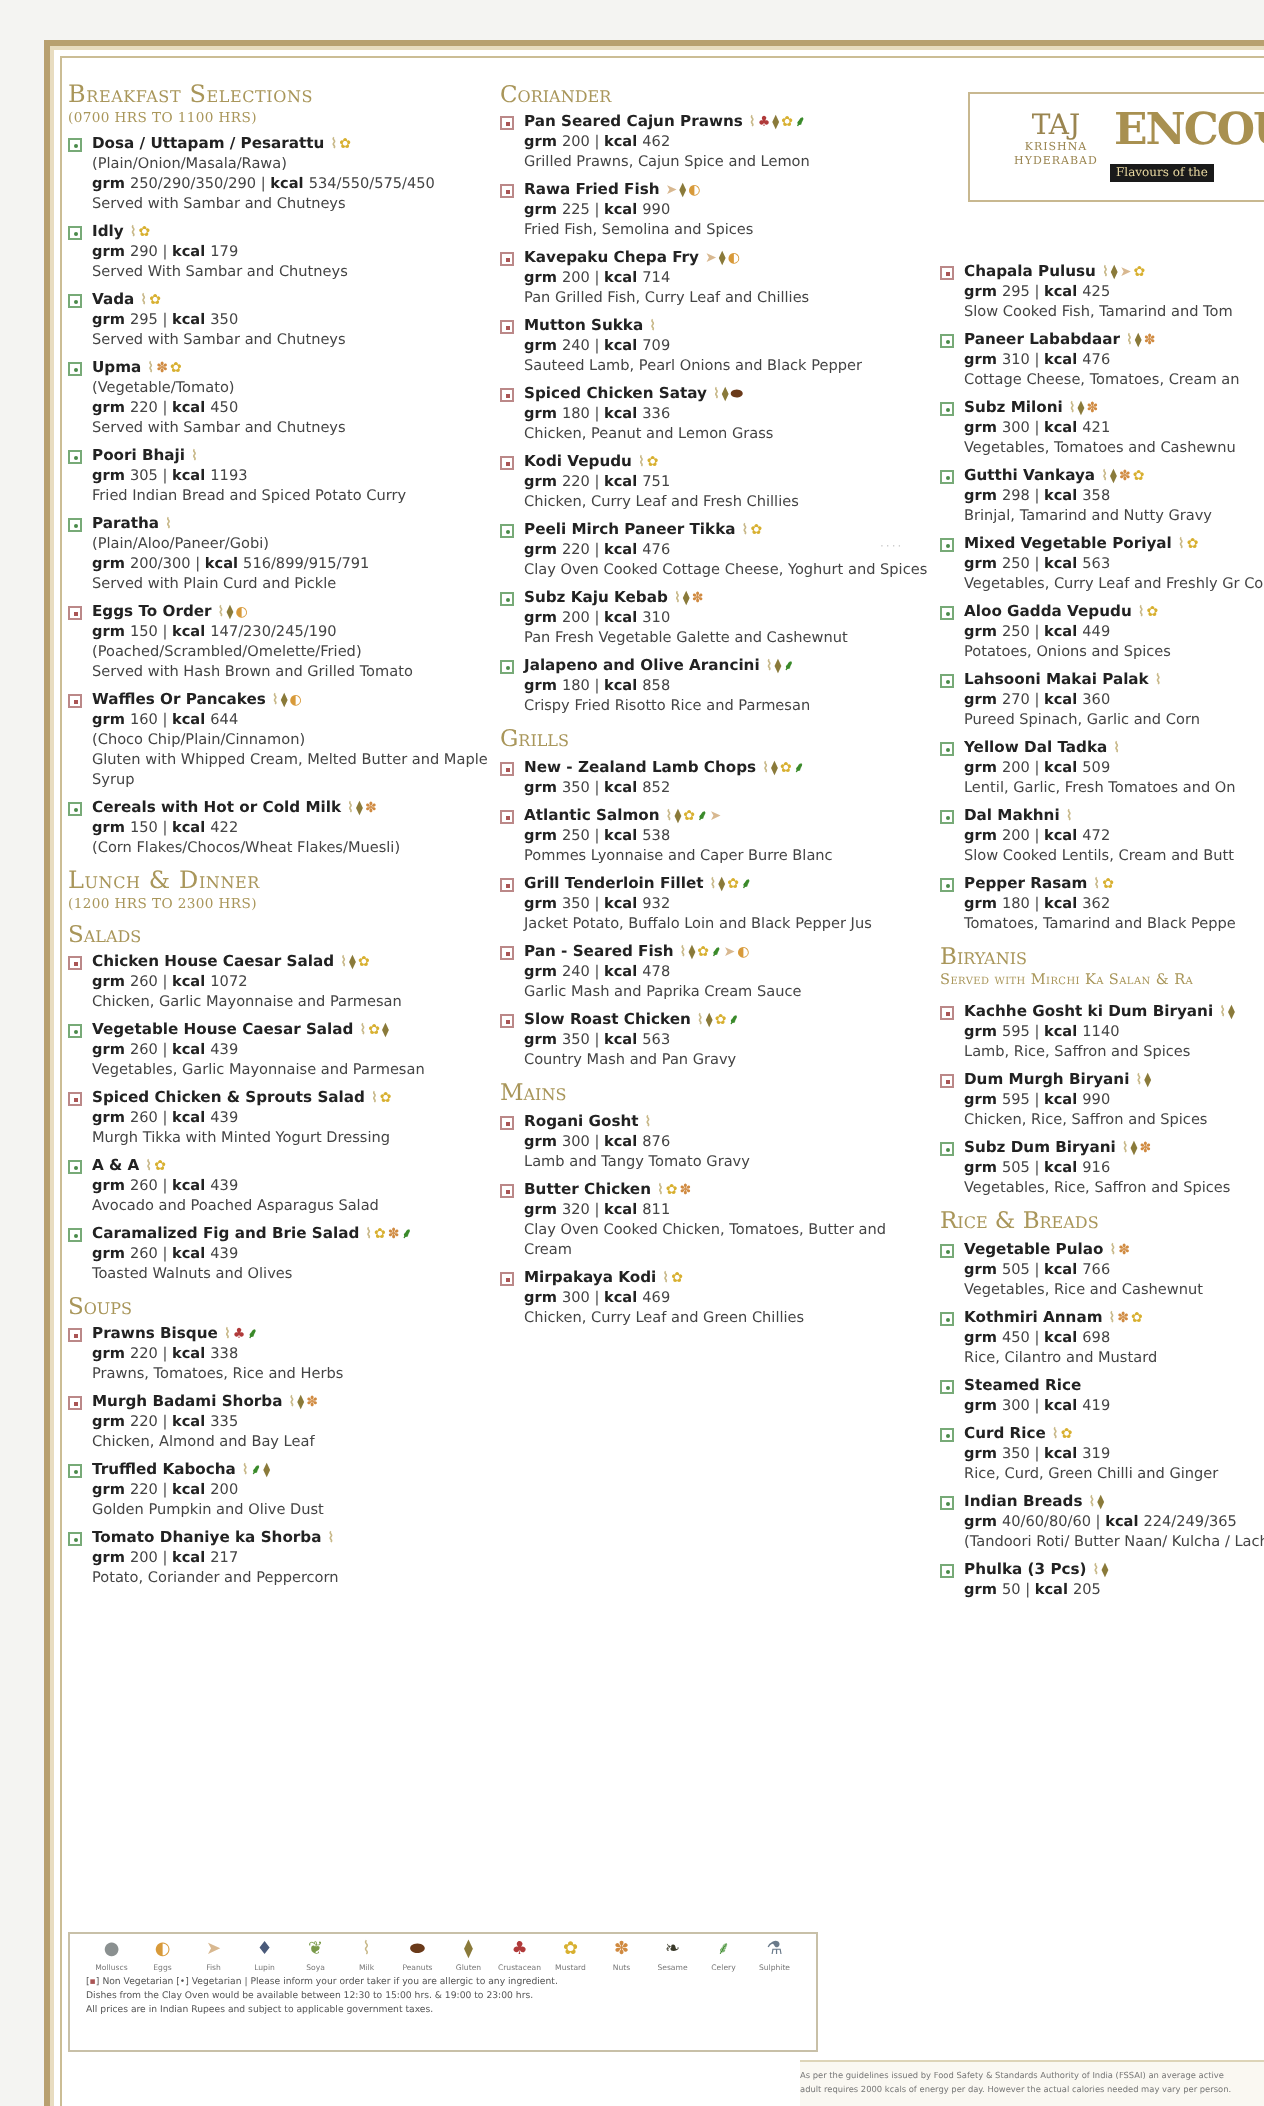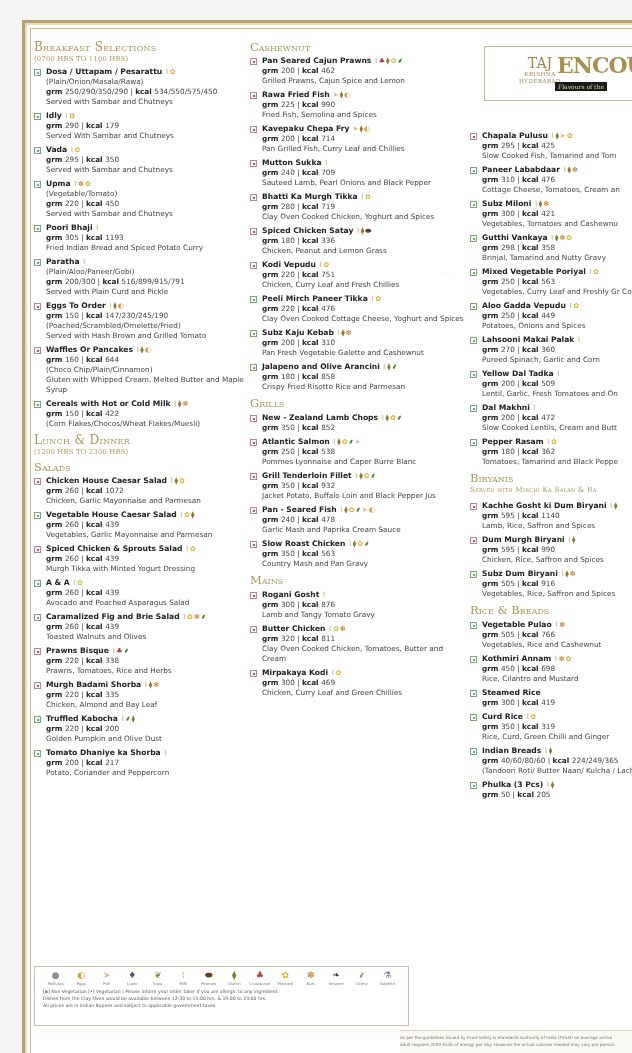--- a/index.html
+++ b/index.html
@@ -43,21 +43,21 @@
   .mark.nv { border-color: #b88; }
   .mark.nv::after { background: #a55; border-radius: 0; }
   .name { font-size: 7.6px; font-weight: bold; color: #222; line-height: 10px; }
   .line { font-size: 7.3px; color: #444; line-height: 10px; }
   .line b { font-weight: bold; color: #222; }
   .alg { display: inline-block; margin-left: 3px; font-size: 7px; letter-spacing: 1px; vertical-align: 0; }
   .logo-box {
     position: absolute; left: 484px; top: 46px; width: 160px; height: 55px;
     border: 1px solid #c8b890; background: #fff;
   }
-  .logo-taj { position: absolute; left: 30px; top: 8px; width: 50px; text-align: center; }
+  .logo-taj { position: absolute; left: 18px; top: 8px; width: 50px; text-align: center; }
   .logo-taj .t { font-family: "DejaVu Serif", serif; color: #9a8550; font-size: 14px; line-height: 16px; }
   .logo-taj .s { font-family: "DejaVu Serif", serif; color: #9a8550; font-size: 5.5px; letter-spacing: 0.5px; line-height: 7px; }
   .logo-enc { position: absolute; left: 72px; top: 5px; font-family: "DejaVu Serif", serif; font-size: 22px; color: #a89050; font-weight: bold; letter-spacing: -1px; }
   .logo-tag { position: absolute; left: 70px; top: 35px; background: #1a1a1a; color: #e8d8a0; font-size: 6px; padding: 1px 3px; font-family: "DejaVu Serif", serif; white-space: nowrap; }
   .legend {
     position: absolute; left: 12px; top: 966px; width: 375px; height: 60px;
     border: 1px solid #c8c0a8; background: #fff;
   }
   .legend-icons { display: flex; justify-content: space-around; padding: 3px 8px 0; }
   .legend-icon { text-align: center; width: 22px; }
@@ -170,20 +170,21 @@
         <div class="line">Avocado and Poached Asparagus Salad</div>
       </div>
       <div class="item">
         <span class="mark"></span>
         <div class="name">Caramalized Fig and Brie Salad<span class="alg"><span style="color: rgb(200, 184, 136);">⌇</span><span style="color: rgb(216, 176, 48);">✿</span><span style="color: rgb(208, 138, 64);">✽</span><span style="color: rgb(58, 138, 42);">⸙</span></span></div>
         <div class="line"><b>grm </b>260 | <b>kcal </b>439</div>
         <div class="line">Toasted Walnuts and Olives</div>
       </div>
     </div>
 
+  <div class="h2" style="margin-top:2px; margin-bottom:2px">Soups</div>
   <div id="list-soups">
       <div class="item">
         <span class="mark nv"></span>
         <div class="name">Prawns Bisque<span class="alg"><span style="color: rgb(200, 184, 136);">⌇</span><span style="color: rgb(176, 58, 58);">♣</span><span style="color: rgb(58, 138, 42);">⸙</span></span></div>
         <div class="line"><b>grm </b>220 | <b>kcal </b>338</div>
         <div class="line">Prawns, Tomatoes, Rice and Herbs</div>
       </div>
       <div class="item">
         <span class="mark nv"></span>
         <div class="name">Murgh Badami Shorba<span class="alg"><span style="color: rgb(200, 184, 136);">⌇</span><span style="color: rgb(138, 122, 58);">⧫</span><span style="color: rgb(208, 138, 64);">✽</span></span></div>
@@ -199,21 +200,21 @@
       <div class="item">
         <span class="mark"></span>
         <div class="name">Tomato Dhaniye ka Shorba<span class="alg"><span style="color: rgb(200, 184, 136);">⌇</span></span></div>
         <div class="line"><b>grm </b>200 | <b>kcal </b>217</div>
         <div class="line">Potato, Coriander and Peppercorn</div>
       </div>
     </div>
 </div>
 
 <div class="col col2" style="position:absolute; left:250px; top:40px; width:215px;">
-  <div class="h2" style="margin-bottom:2px">Cashewnut</div>
+  <div class="h2" style="margin-bottom:2px">Coriander</div>
   <div id="list-appetizers">
       <div class="item">
         <span class="mark nv"></span>
         <div class="name">Pan Seared Cajun Prawns<span class="alg"><span style="color: rgb(200, 184, 136);">⌇</span><span style="color: rgb(176, 58, 58);">♣</span><span style="color: rgb(138, 122, 58);">⧫</span><span style="color: rgb(216, 176, 48);">✿</span><span style="color: rgb(58, 138, 42);">⸙</span></span></div>
         <div class="line"><b>grm </b>200 | <b>kcal </b>462</div>
         <div class="line">Grilled Prawns, Cajun Spice and Lemon</div>
       </div>
       <div class="item">
         <span class="mark nv"></span>
         <div class="name">Rawa Fried Fish<span class="alg"><span style="color: rgb(216, 184, 144);">➤</span><span style="color: rgb(138, 122, 58);">⧫</span><span style="color: rgb(216, 154, 58);">◐</span></span></div>
@@ -224,26 +225,20 @@
         <span class="mark nv"></span>
         <div class="name">Kavepaku Chepa Fry<span class="alg"><span style="color: rgb(216, 184, 144);">➤</span><span style="color: rgb(138, 122, 58);">⧫</span><span style="color: rgb(216, 154, 58);">◐</span></span></div>
         <div class="line"><b>grm </b>200 | <b>kcal </b>714</div>
         <div class="line">Pan Grilled Fish, Curry Leaf and Chillies</div>
       </div>
       <div class="item">
         <span class="mark nv"></span>
         <div class="name">Mutton  Sukka<span class="alg"><span style="color: rgb(200, 184, 136);">⌇</span></span></div>
         <div class="line"><b>grm </b>240 | <b>kcal </b>709</div>
         <div class="line">Sauteed Lamb, Pearl Onions and Black Pepper</div>
-      </div>
-      <div class="item">
-        <span class="mark nv"></span>
-        <div class="name">Bhatti Ka Murgh Tikka<span class="alg"><span style="color: rgb(200, 184, 136);">⌇</span><span style="color: rgb(216, 176, 48);">✿</span></span></div>
-        <div class="line"><b>grm </b>280 | <b>kcal </b>719</div>
-        <div class="line">Clay Oven Cooked Chicken, Yoghurt and Spices</div>
       </div>
       <div class="item">
         <span class="mark nv"></span>
         <div class="name">Spiced Chicken Satay<span class="alg"><span style="color: rgb(200, 184, 136);">⌇</span><span style="color: rgb(138, 122, 58);">⧫</span><span style="color: rgb(106, 58, 26);">⬬</span></span></div>
         <div class="line"><b>grm </b>180 | <b>kcal </b>336</div>
         <div class="line">Chicken, Peanut and Lemon Grass</div>
       </div>
       <div class="item">
         <span class="mark nv"></span>
         <div class="name">Kodi Vepudu<span class="alg"><span style="color: rgb(200, 184, 136);">⌇</span><span style="color: rgb(216, 176, 48);">✿</span></span></div>

